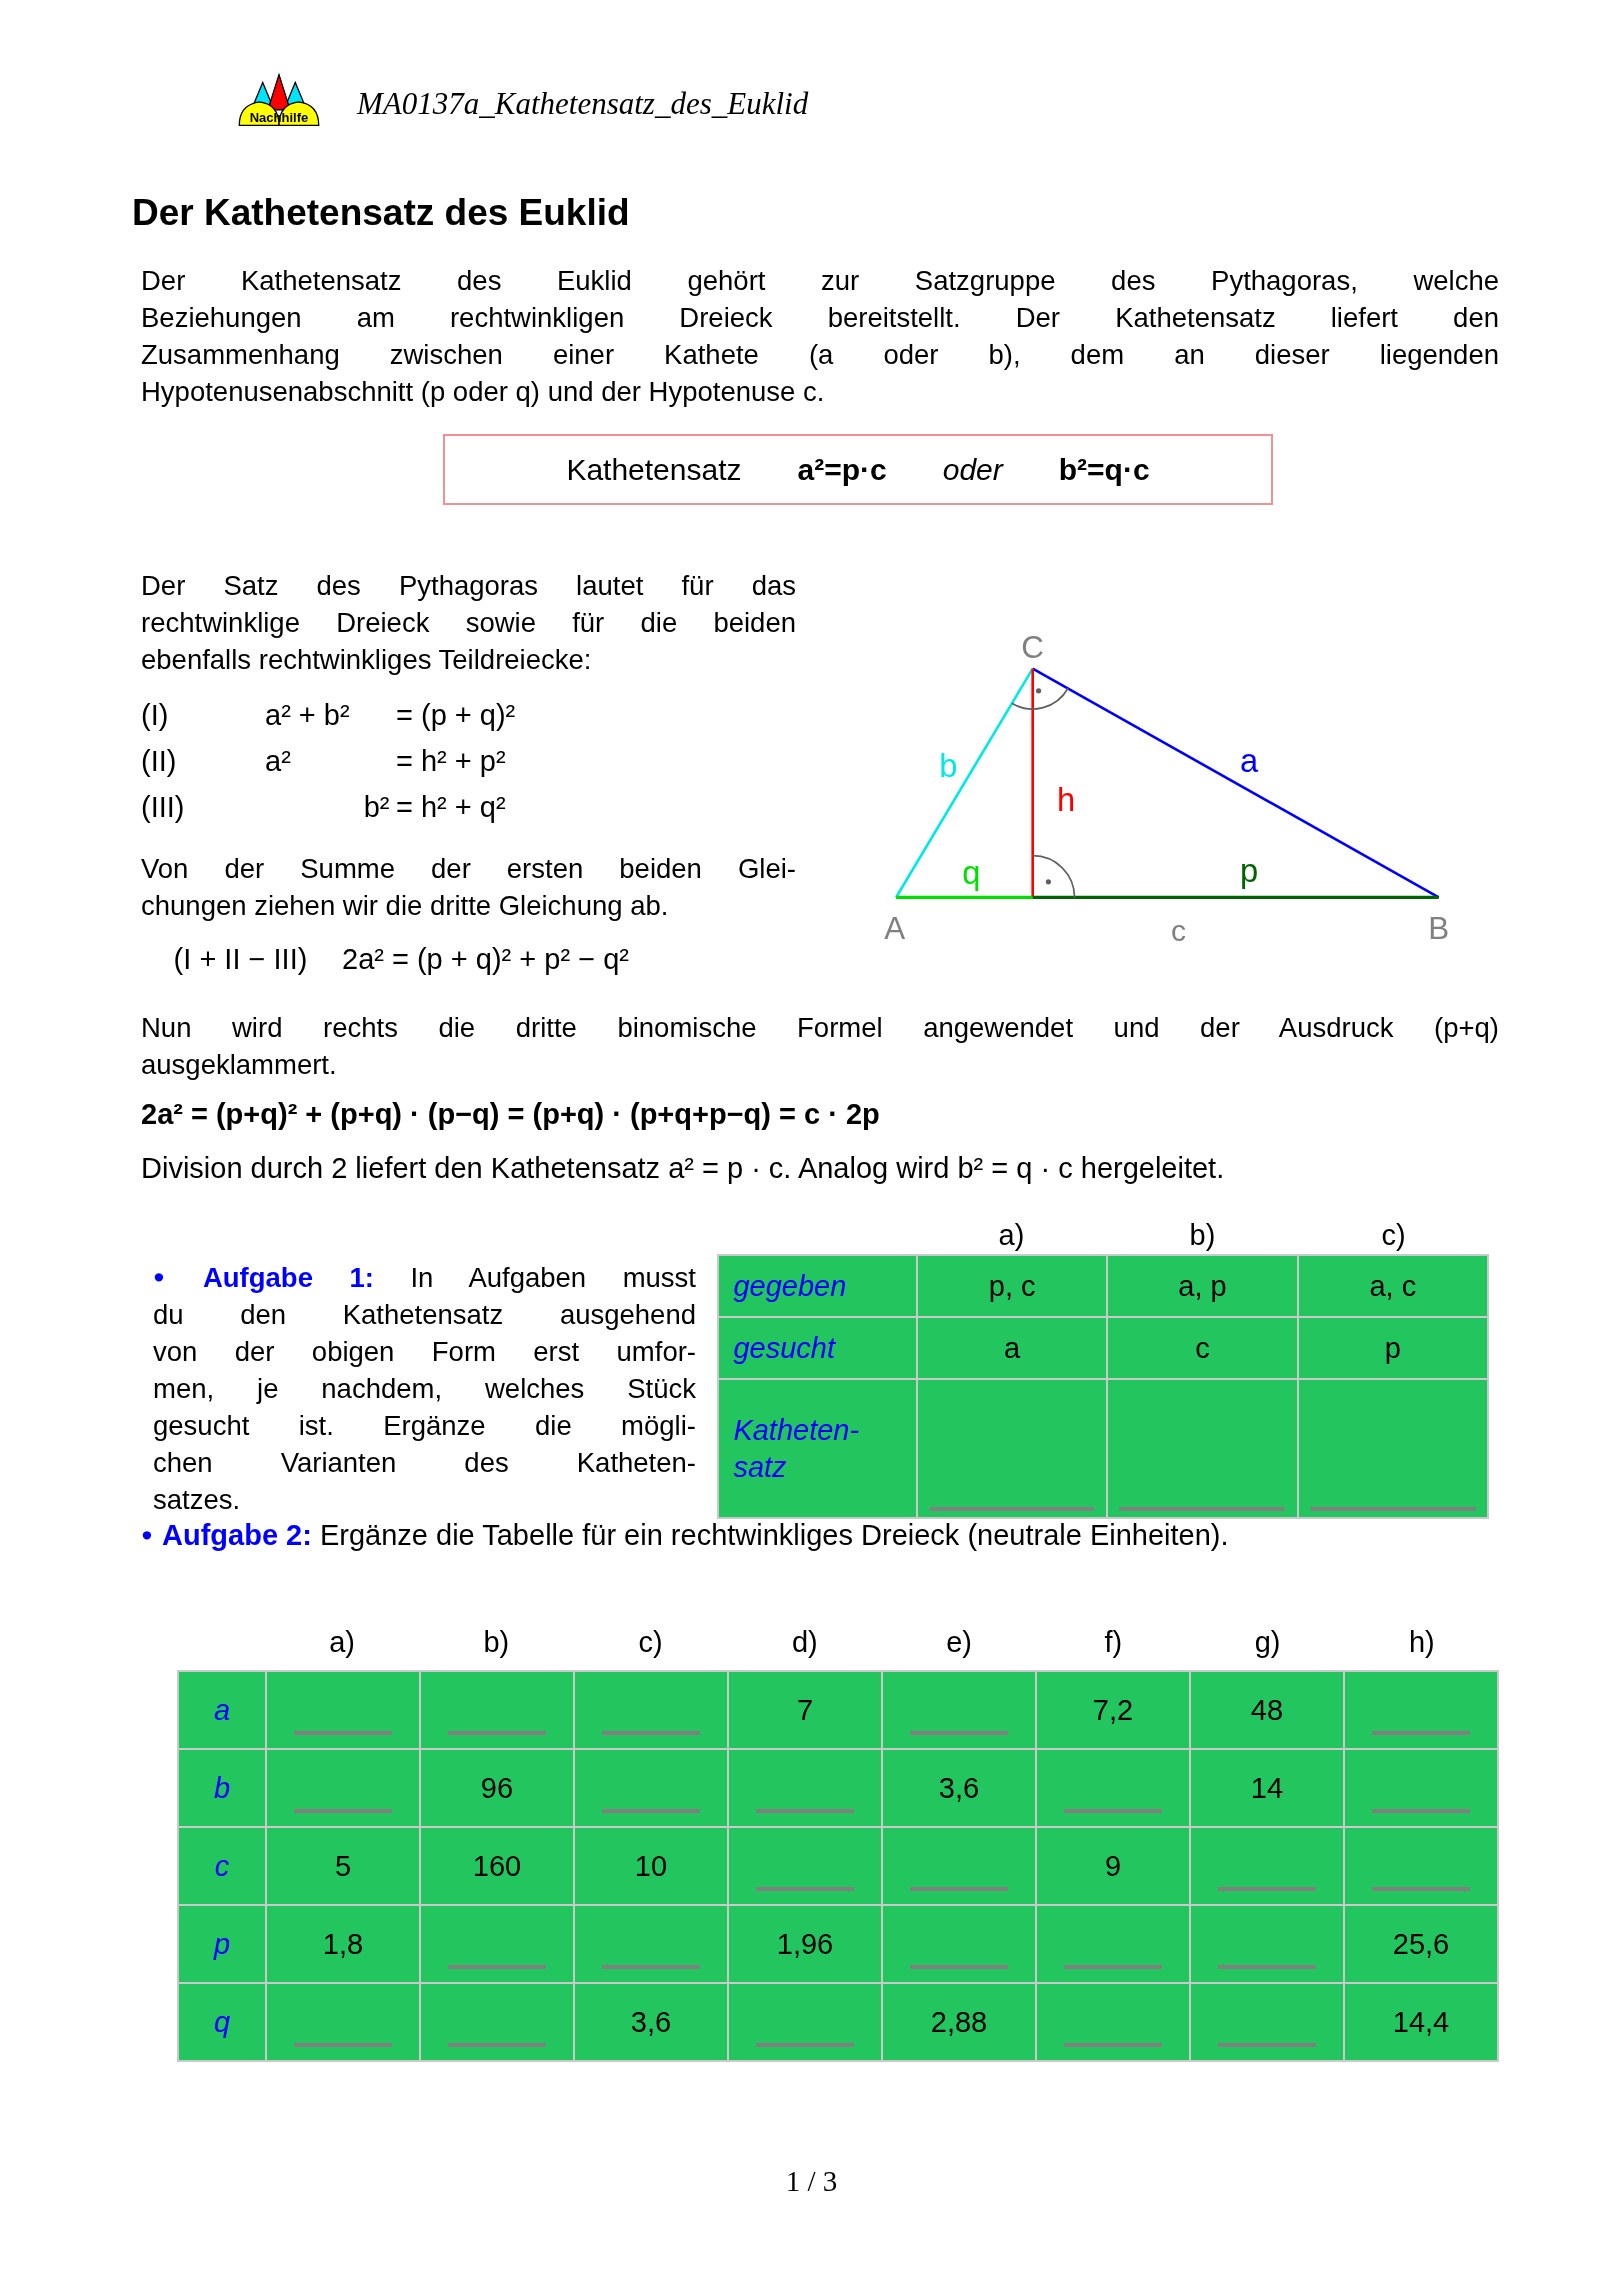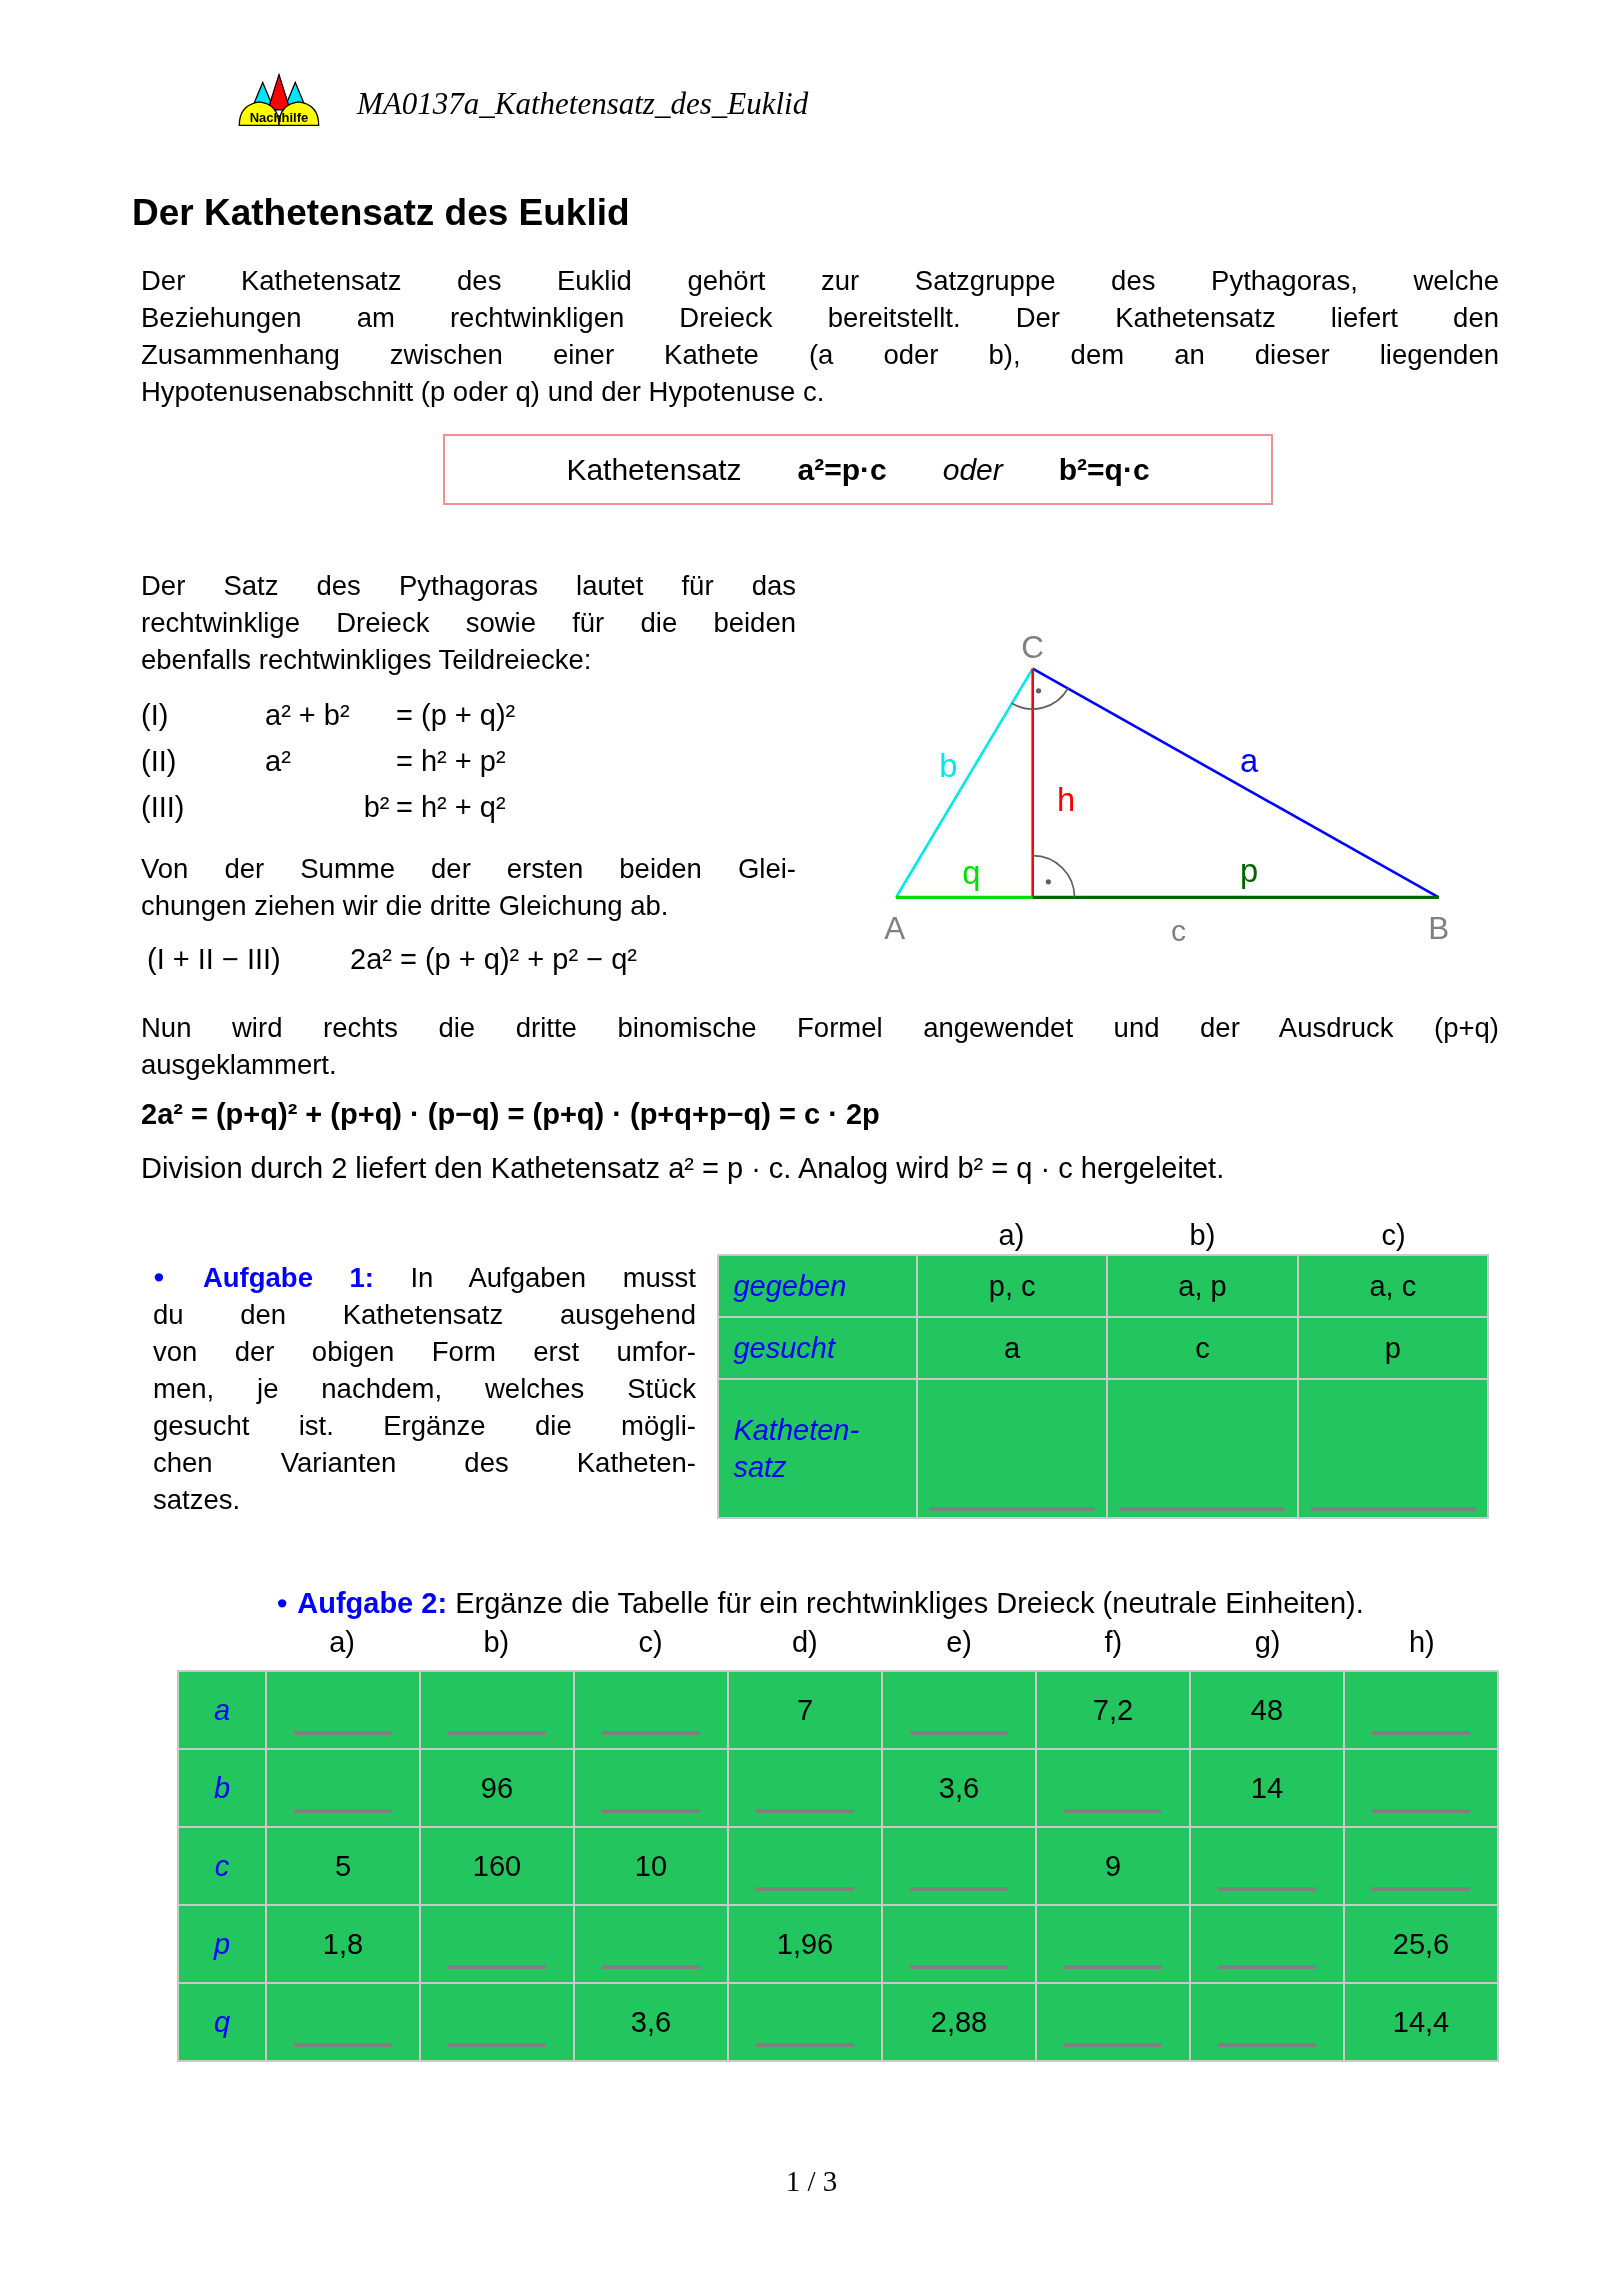--- a/index.html
+++ b/index.html
@@ -115,21 +115,21 @@
       <span class="eq-lhs lhs-right">b²</span>
       <span>= h² + q²</span>
     </div>
   </div>
 
   <div class="abs para" style="left:141px; top:850px; width:655px;">
     <div class="jline">Von der Summe der ersten beiden Glei-</div>
     <div class="jline jlast">chungen ziehen wir die dritte Gleichung ab.</div>
   </div>
 
-  <div class="abs eq-row" style="left:147px; top:943px;">
+  <div class="abs eq-row" style="left:139px; top:943px;text-align:center;">
     <span class="sum-label">(I + II − III)</span>
     <span>2a² = (p + q)² + p² − q²</span>
   </div>
 
   <div class="abs" style="left:838px; top:615px; width:681px; height:340px;">
     <svg width="681" height="340" viewBox="0 0 1040 520">
 
       <line x1="88" y1="432" x2="297" y2="82" stroke-width="4" stroke="#00e8e8"></line>
       <line x1="297" y1="82" x2="918" y2="432" stroke-width="4" stroke="#0000ff"></line>
       <line x1="297" y1="82" x2="297" y2="432" stroke-width="4" stroke="#ff0000"></line>
@@ -213,21 +213,21 @@
               <div class="uline a1u"></div>
             </td>
             <td>
               <div class="uline a1u"></div>
             </td>
           </tr>
         </tbody>
     </table>
   </div>
 
-  <div class="abs a-head" style="left:141px; top:1584px; width:1358px;text-align:center;">
+  <div class="abs a-head" style="left:141px; top:1516px; width:1358px;">
     <span class="bullet">●</span><span class="blue-label">Aufgabe 2:</span> <span>Ergänze die Tabelle für ein rechtwinkliges Dreieck (neutrale Einheiten).</span>
   </div>
 
   <div class="abs hdr-cols" style="left:177px; top:1626px; width:1322px;">
     <span style="width:88px;"></span>
     <span class="colh">a)</span>
     <span class="colh">b)</span>
     <span class="colh">c)</span>
     <span class="colh">d)</span>
     <span class="colh">e)</span>

